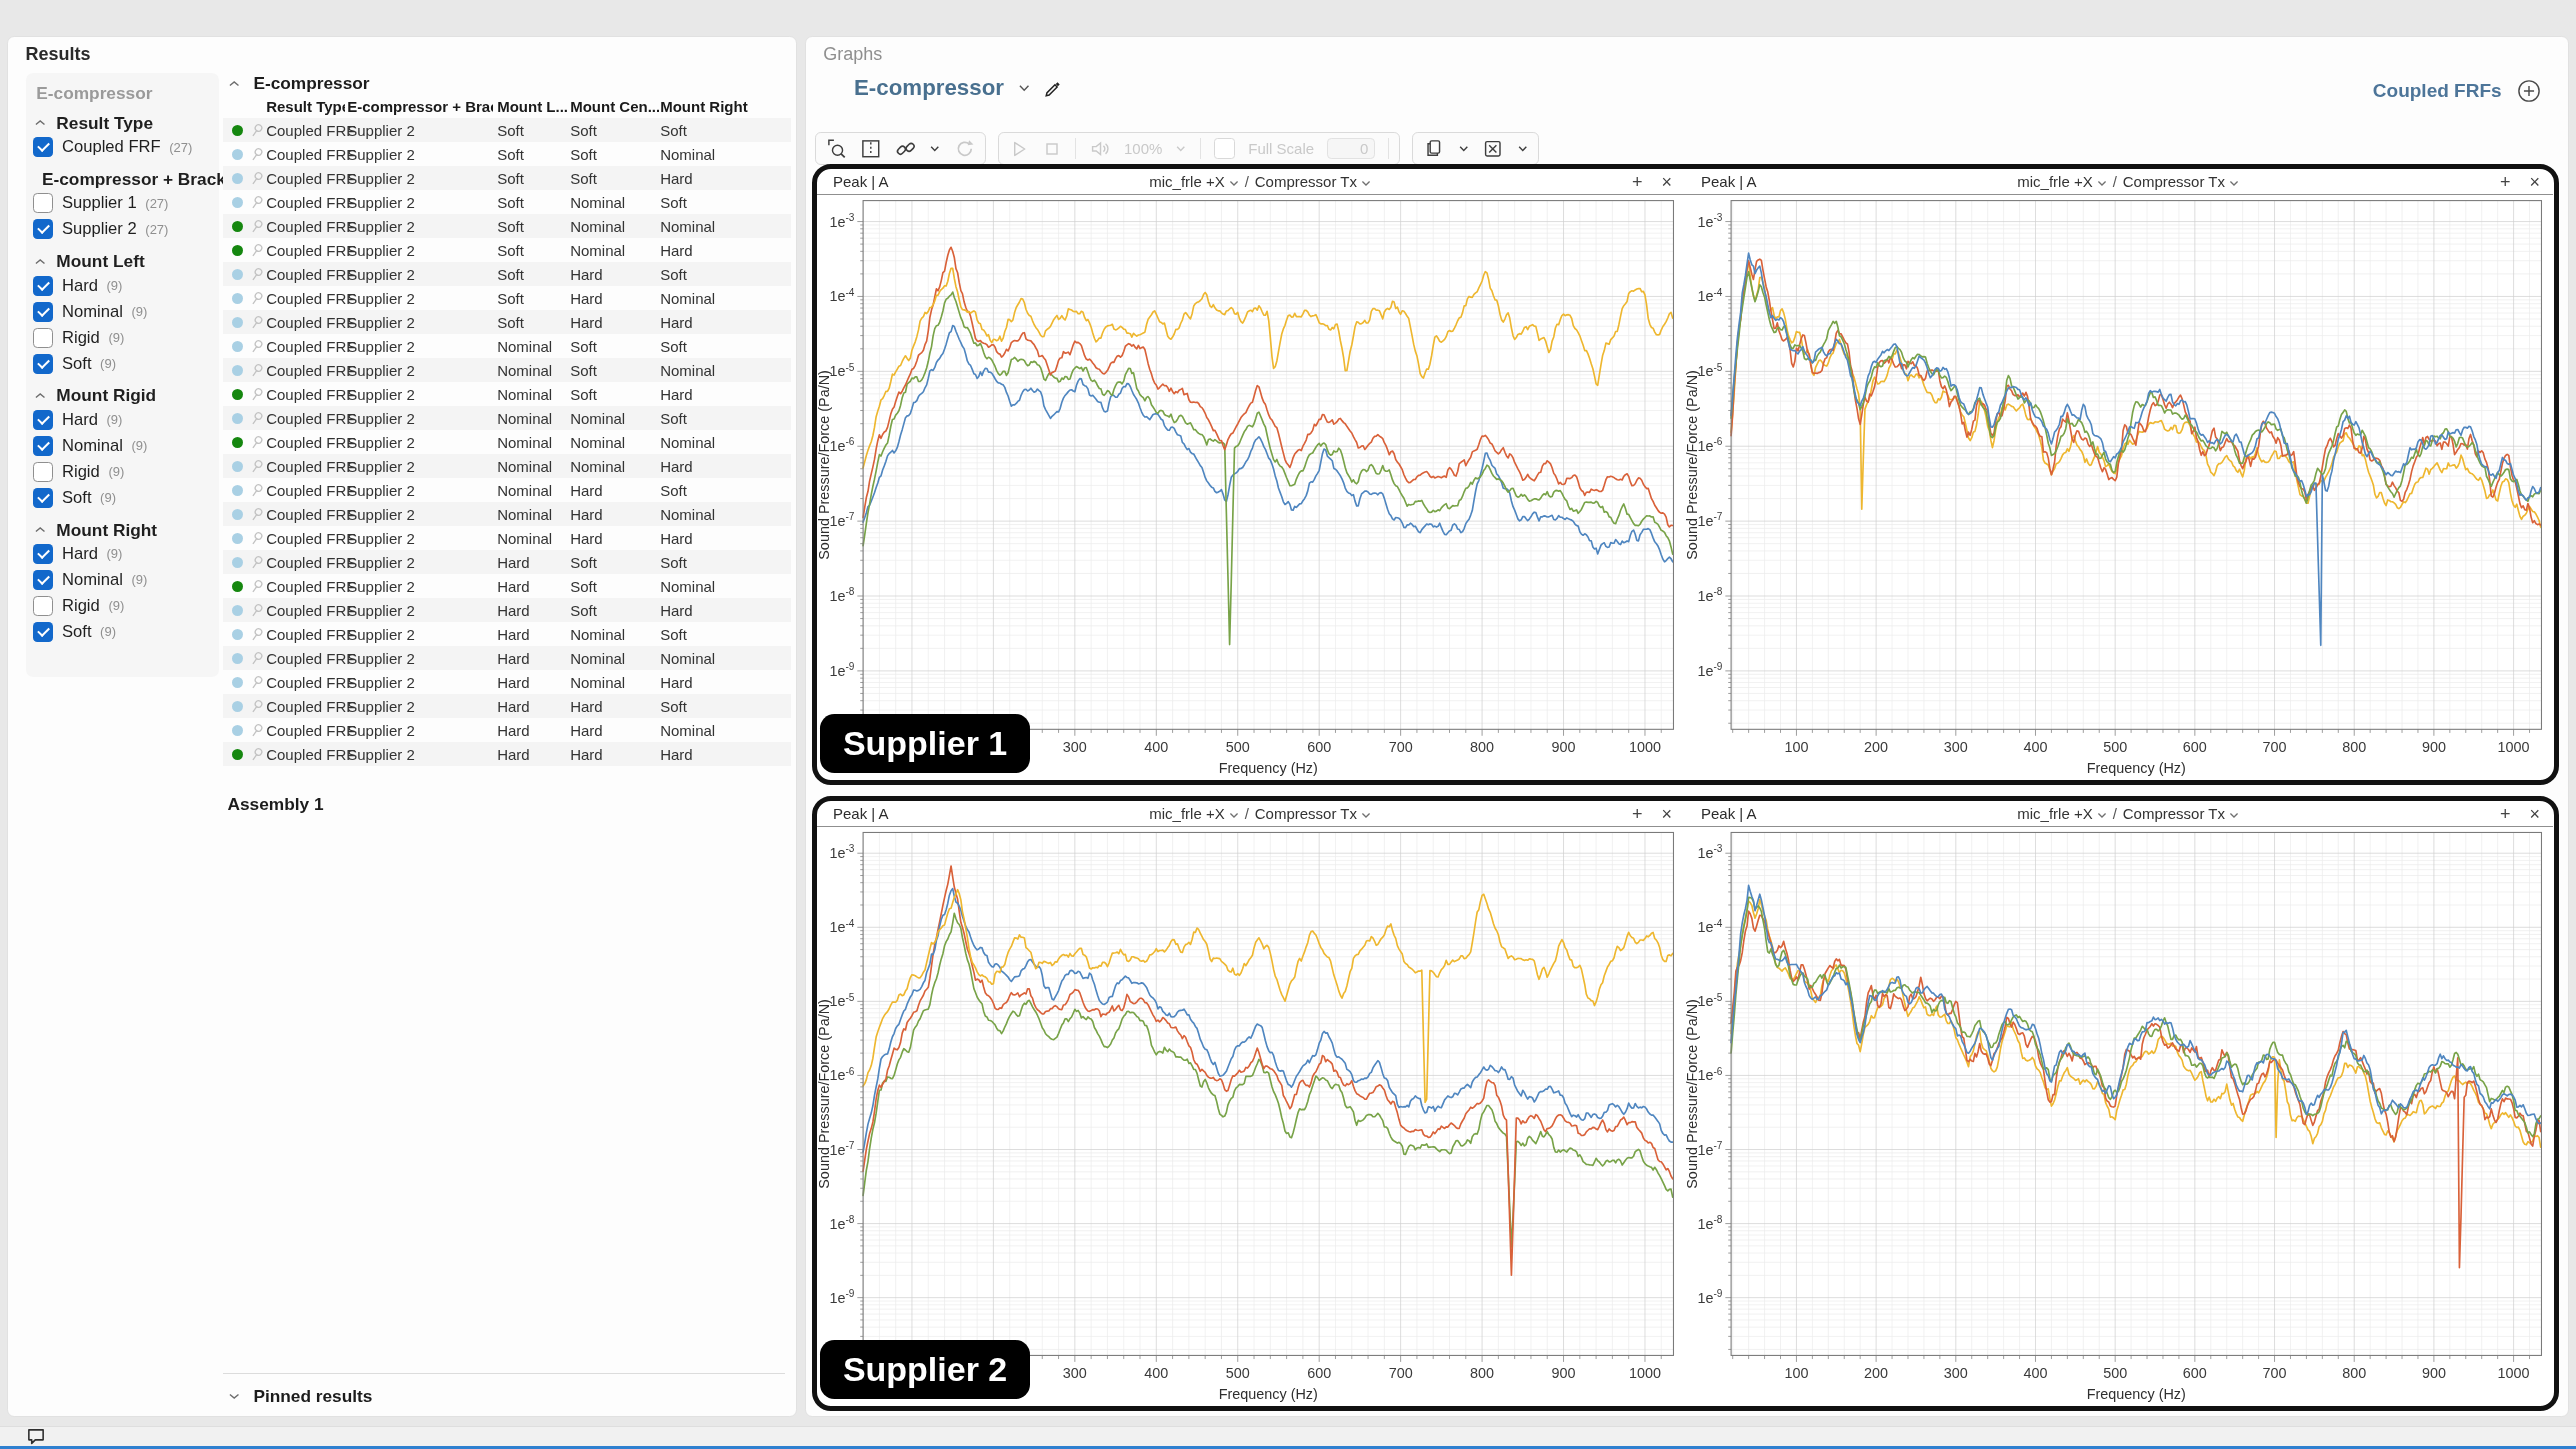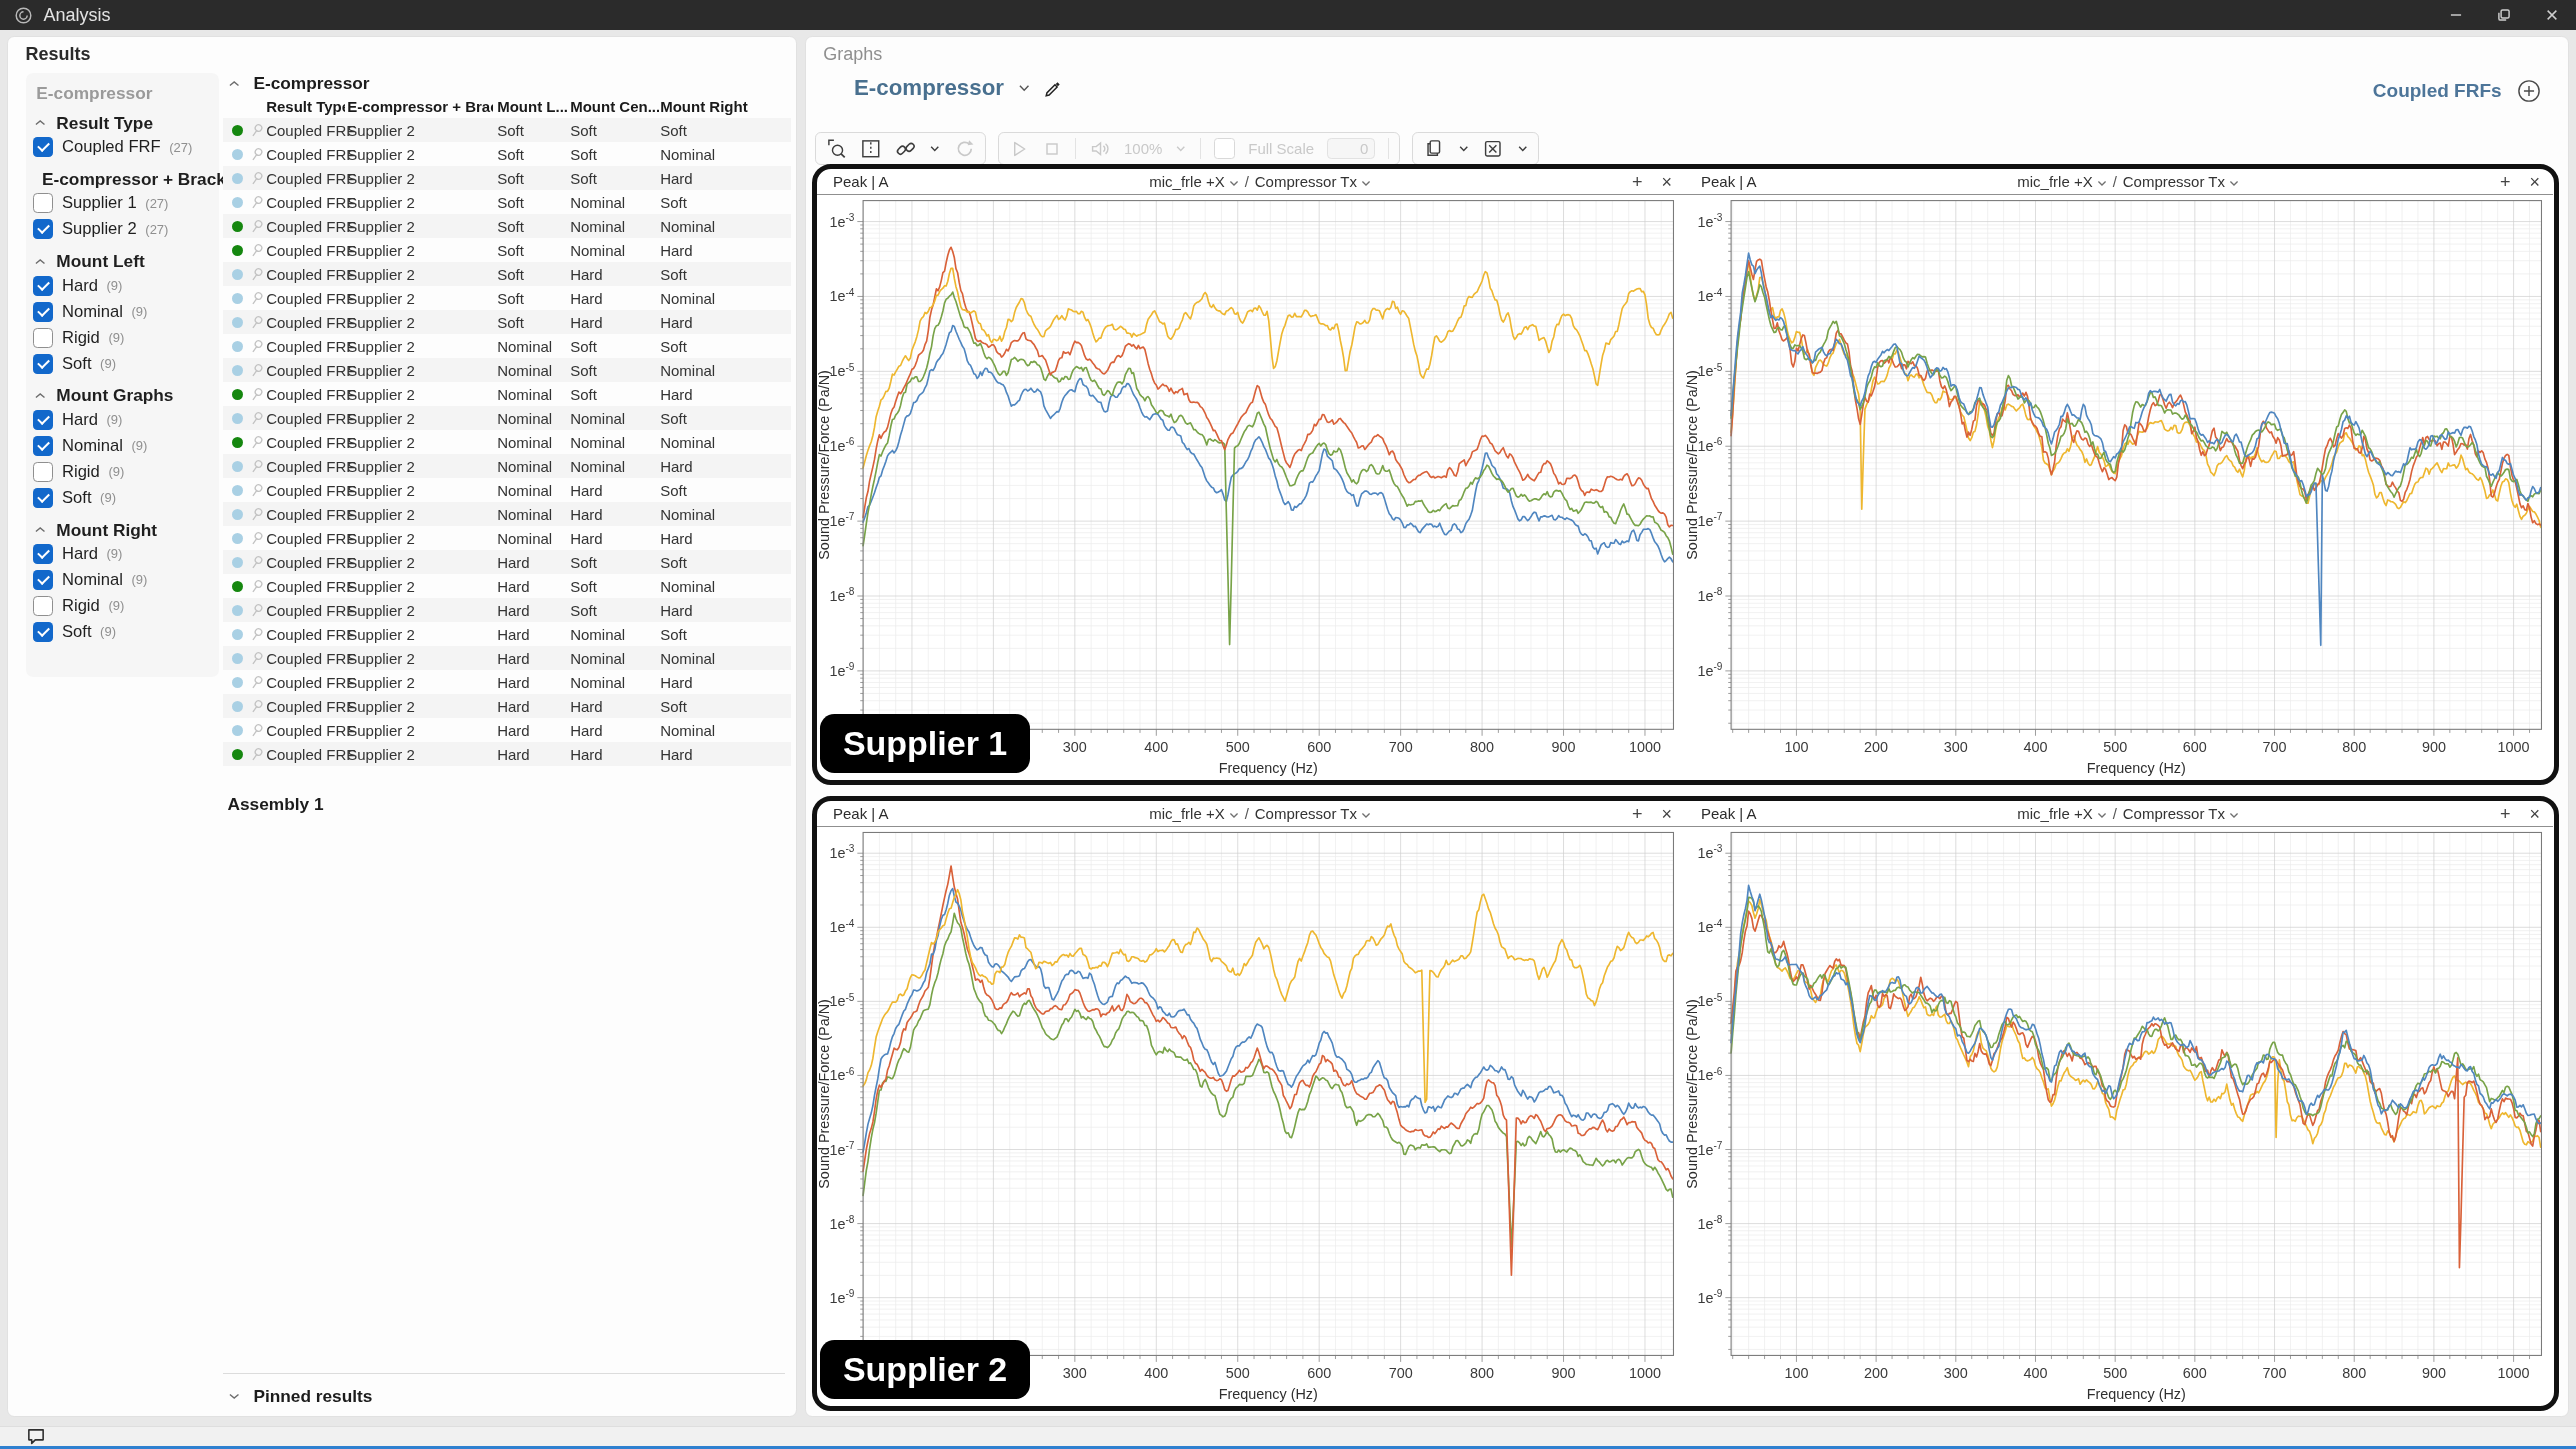--- a/index.html
+++ b/index.html
@@ -74,47 +74,20 @@
   .supplier-badge{position:absolute;left:2.9px;bottom:7.2px;background:#000;color:#fff;font-weight:700;font-size:34px;padding:10px 23px;border-radius:14.4px;z-index:5;}
   
   #statusbar{position:absolute;left:0;top:1426px;width:2576px;height:20px;background:#f1f1f1;border-top:0.7px solid #dedede;display:flex;align-items:center;}
   #taskbar-line{position:absolute;left:0;top:1446px;width:2576px;height:2.9px;background:#2f80d0;}
 </style>
 </head>
 <body>
 
 <div id="page">
 
-  <div id="titlebar">
-    <span id="app-logo">
-      <svg width="19" height="19" viewBox="0 0 26 26">
-          <circle cx="13" cy="13" r="10" fill="none" stroke="#b9b9b9" stroke-width="2"></circle>
-          <path d="M13 8 a5 5 0 1 0 5 5" fill="none" stroke="#b9b9b9" stroke-width="2"></path>
-        </svg>
-    </span>
-    <span id="app-title">Analysis</span>
-    <span id="win-controls">
-      <span class="win-btn">
-          <svg width="16" height="16" viewBox="0 0 22 22">
-            <line x1="4" y1="11" x2="18" y2="11" stroke="#cfcfcf" stroke-width="2"></line>
-          </svg>
-        </span>
-      <span class="win-btn">
-          <svg width="16" height="16" viewBox="0 0 22 22">
-            <rect x="7" y="4" width="11" height="11" rx="2" fill="none" stroke="#cfcfcf" stroke-width="2"></rect>
-            <path d="M4 8 v8 a2 2 0 0 0 2 2 h8" fill="none" stroke="#cfcfcf" stroke-width="2"></path>
-          </svg>
-        </span>
-      <span class="win-btn">
-          <svg width="16" height="16" viewBox="0 0 22 22">
-            <path d="M5 5 L17 17 M17 5 L5 17" stroke="#cfcfcf" stroke-width="2"></path>
-          </svg>
-        </span>
-    </span>
-  </div>
 
   <div id="results-panel" class="panel">
     <div class="panel-title">Results</div>
     <div id="filter-box">
       <div id="filter-group-label">E-compressor</div>
       <div id="filter-sections">
           <div class="fsection">
             <div class="fsec-header">
               <svg width="14.4" height="10" viewBox="0 0 20 14">
                 <polyline points="4,9 10,4 16,9" fill="none" stroke="#6d6d6d" stroke-width="2"></polyline>
@@ -171,21 +144,21 @@
               <span class="fcheck on"></span>
               <span class="fitem-label">Soft</span>
               <span class="fitem-count">(9)</span>
             </div>
           </div>
           <div class="fsection">
             <div class="fsec-header">
               <svg width="14.4" height="10" viewBox="0 0 20 14">
                 <polyline points="4,9 10,4 16,9" fill="none" stroke="#6d6d6d" stroke-width="2"></polyline>
               </svg>
-              <span class="fsec-label">Mount Graphs</span>
+              <span class="fsec-label">Mount Rigid</span>
             </div>
             <div class="fitem">
               <span class="fcheck on"></span>
               <span class="fitem-label">Hard</span>
               <span class="fitem-count">(9)</span>
             </div>
             <div class="fitem">
               <span class="fcheck on"></span>
               <span class="fitem-label">Nominal</span>
               <span class="fitem-count">(9)</span>

